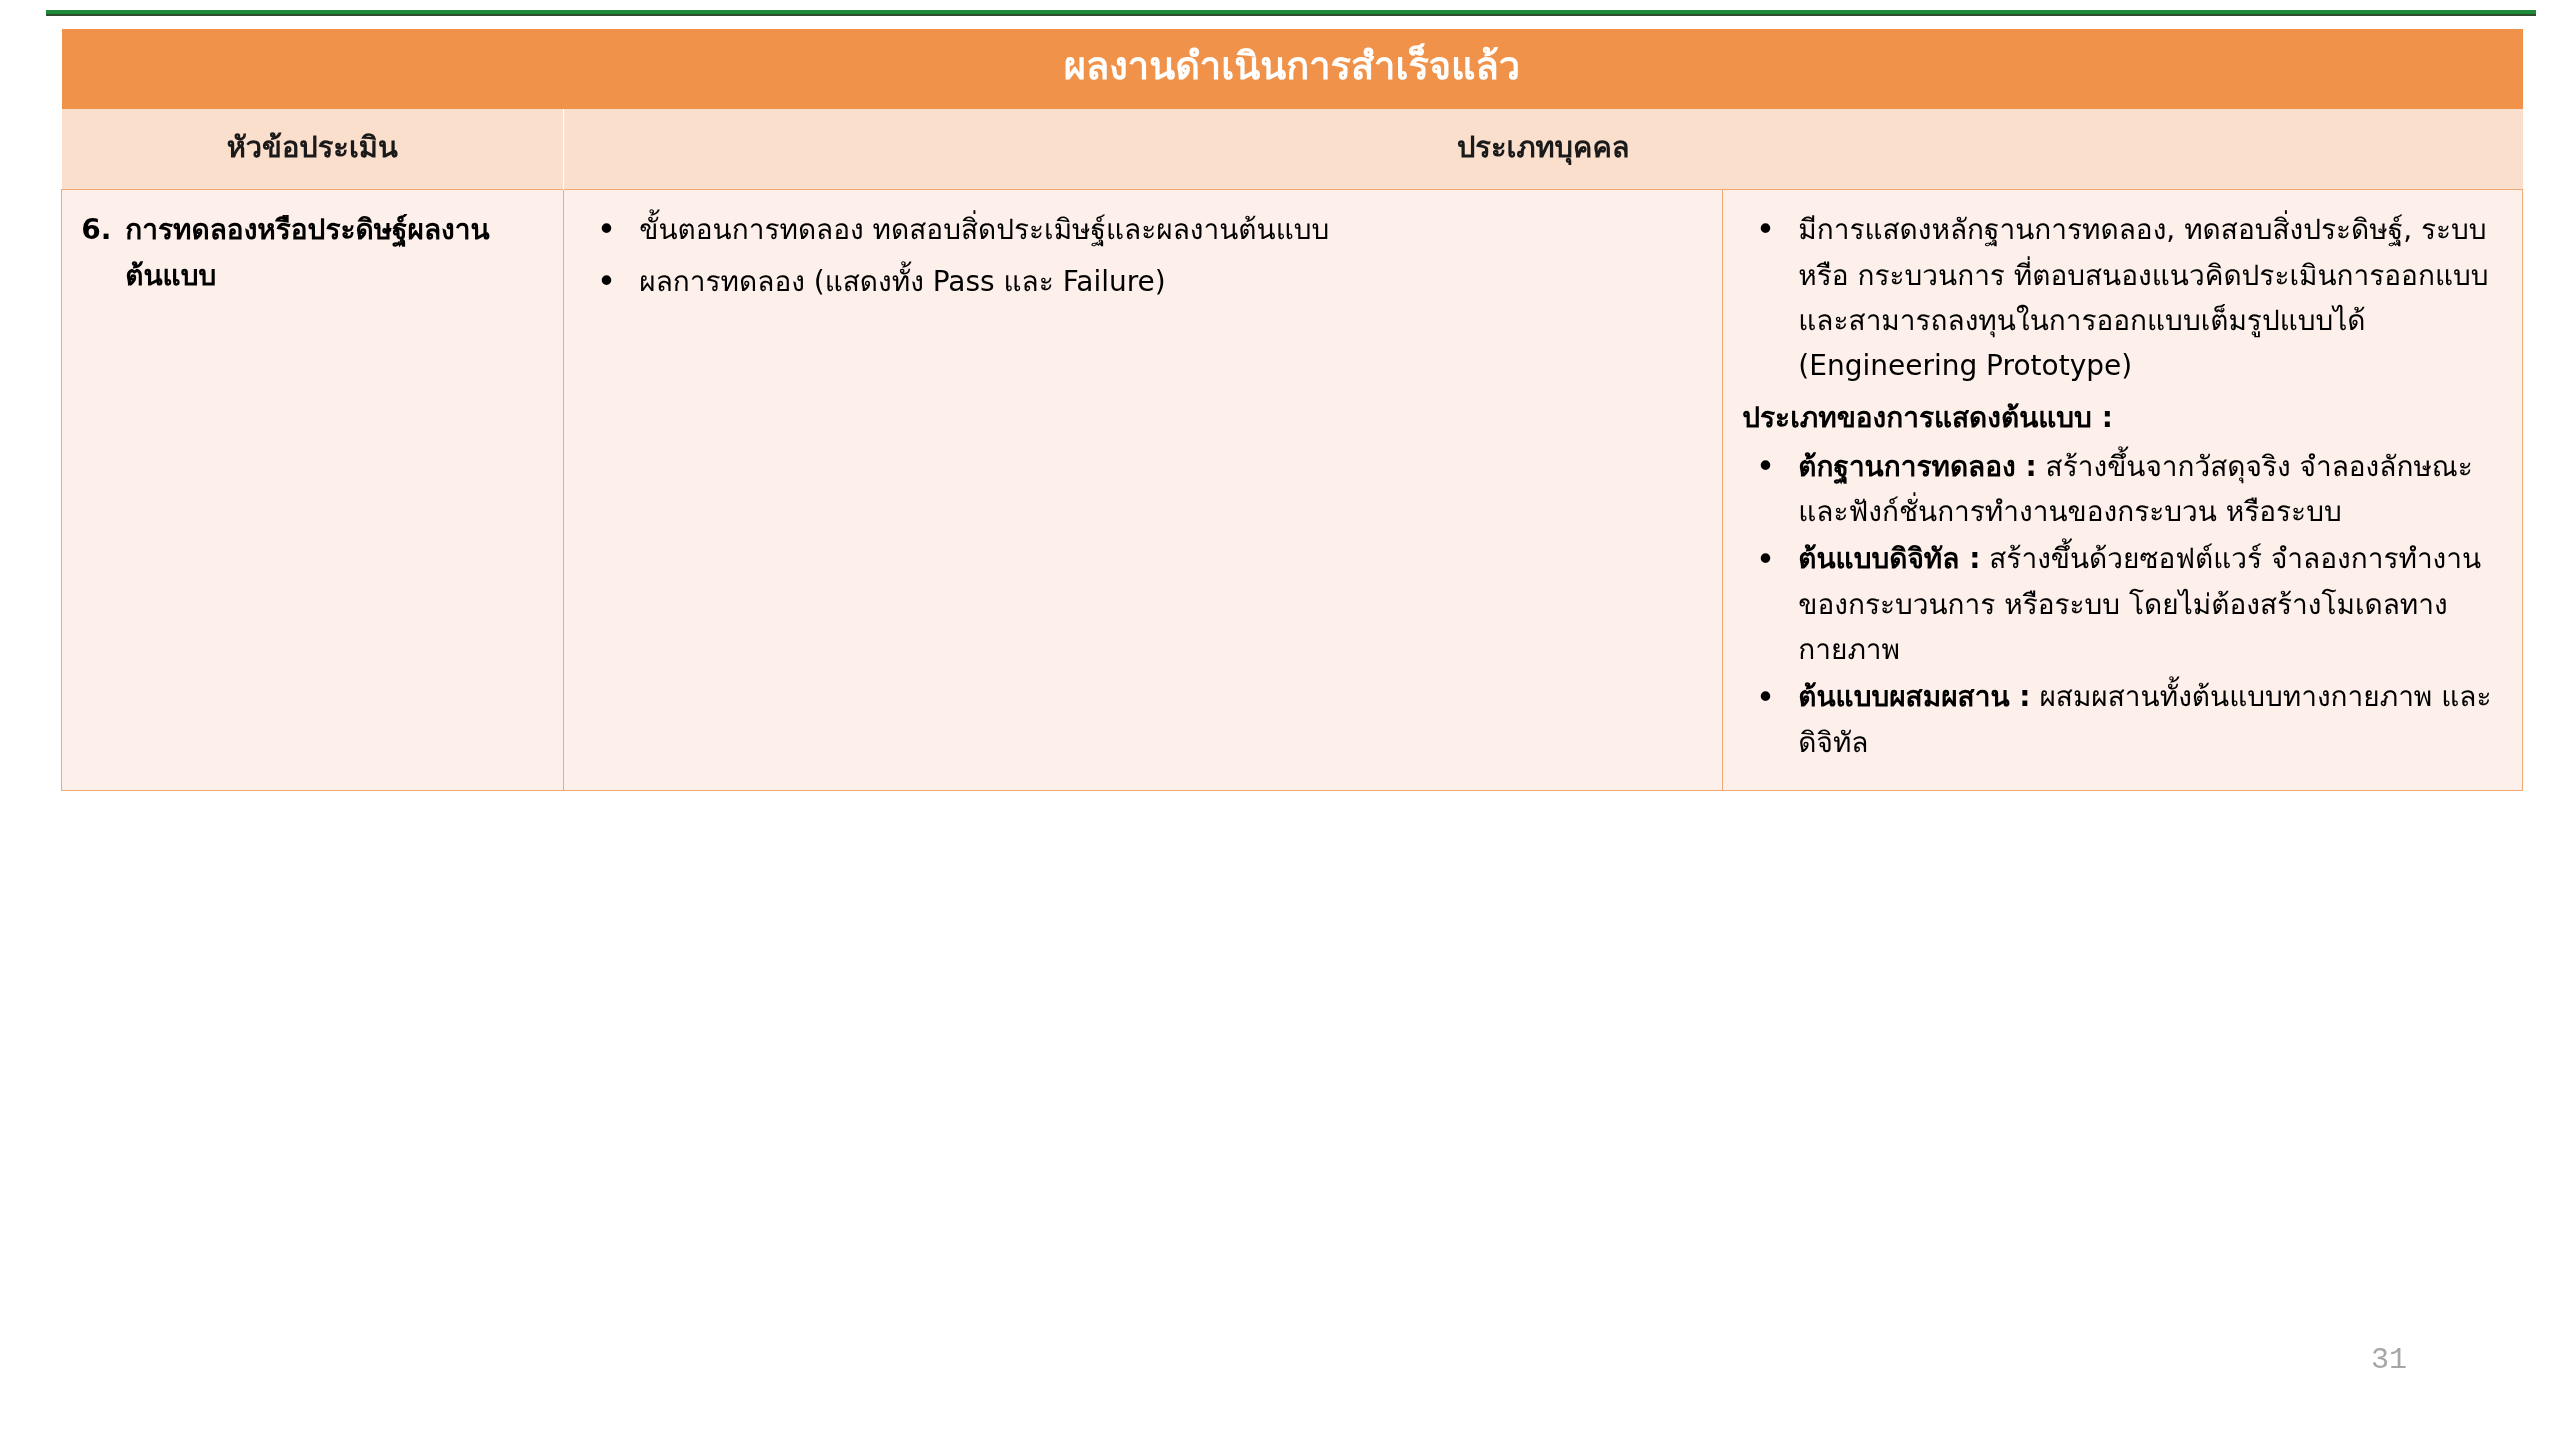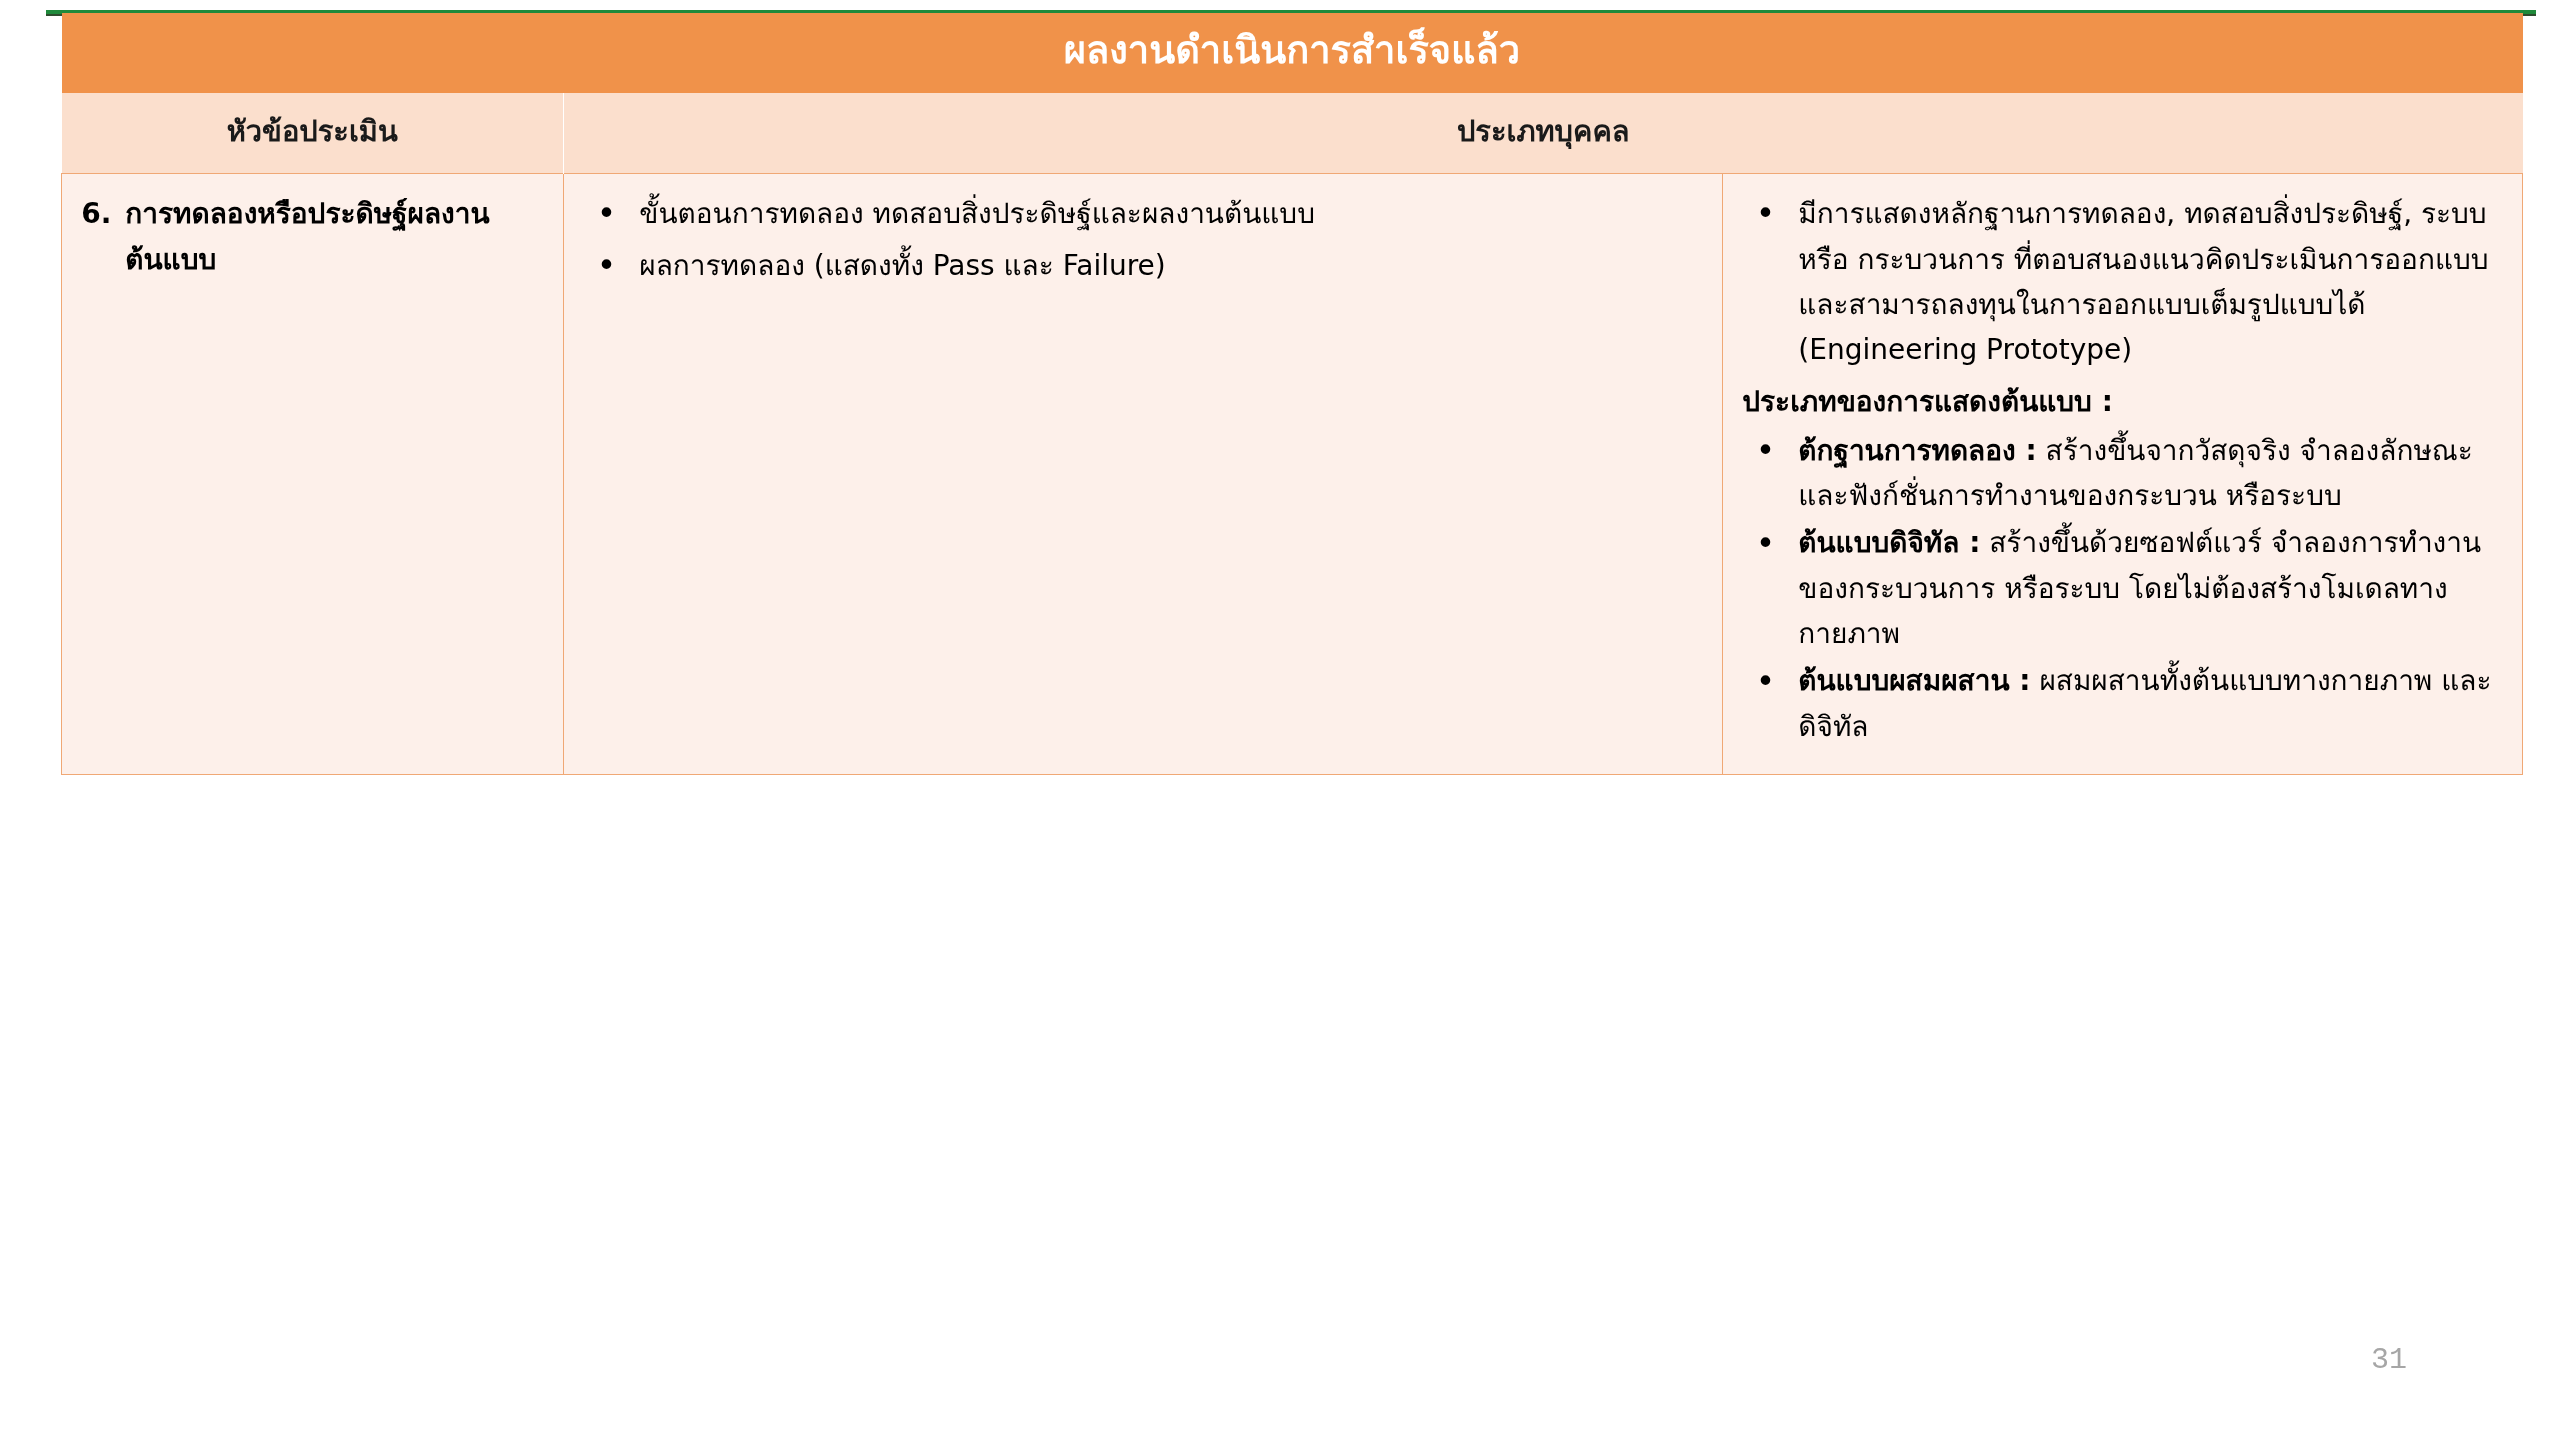--- a/index.html
+++ b/index.html
@@ -29,21 +29,21 @@
     position: absolute;
     top: 13.5px;
     left: 46px;
     width: 2490px;
     height: 2.9px;
     background: #2e4c2e;
   }
 
   .slide {
     position: absolute;
-    top: 13px;
+    top: 29px;
     left: 61px;
     width: 2461px;
   }
 
   table.matrix {
     border-collapse: collapse;
     table-layout: fixed;
     width: 2461px;
   }
 
@@ -170,21 +170,21 @@
 
         <td class="body-cell col-topic">
           <div class="topic-row">
             <span class="topic-num">6.</span>
             <span class="topic-text">การทดลองหรือประดิษฐ์ผลงานต้นแบบ</span>
           </div>
         </td>
 
         <td class="body-cell col-detail">
           <ul class="bl">
-            <li>ขั้นตอนการทดลอง ทดสอบสิ่งประดิษฐ์และผลงานต้นแบบ</li>
+            <li>ขั้นตอนการทดลอง ทดสอบสิ่ดประเมิษฐ์และผลงานต้นแบบ</li>
             <li>ผลการทดลอง (แสดงทั้ง Pass และ Failure)</li>
           </ul>
         </td>
 
         <td class="body-cell col-person">
           <ul class="bl">
             <li>มีการแสดงหลักฐานการทดลอง, ทดสอบสิ่งประดิษฐ์, ระบบ หรือ กระบวนการ ที่ตอบสนองแนวคิดประเมินการออกแบบ และสามารถลงทุนในการออกแบบเต็มรูปแบบได้ (Engineering Prototype)</li>
           </ul>
           <div class="sub-head">ประเภทของการแสดงต้นแบบ :</div>
           <ul class="bl tight">

